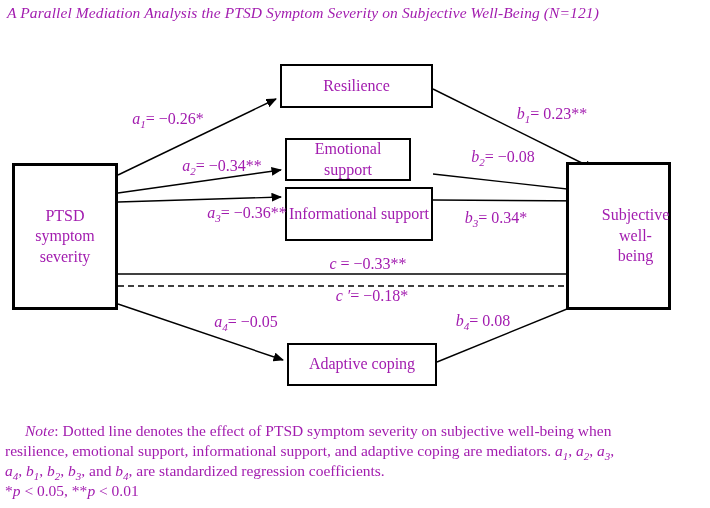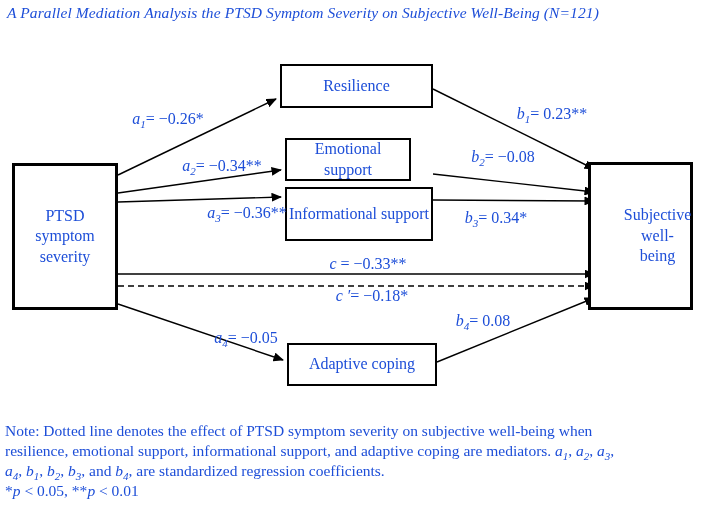--- a/index.html
+++ b/index.html
@@ -1,18 +1,18 @@
 <!DOCTYPE html>
 <html><head>
 <meta charset="utf-8">
 <style>
   html,body { margin:0; padding:0; background:#fff; }
   .canvas {
     position:relative; width:710px; height:508px; background:#ffffff;
-    font-family:"Liberation Serif","DejaVu Serif",serif; color:#1d4ed8; overflow:hidden;
+    font-family:"Liberation Serif","DejaVu Serif",serif; color:#a21caf; overflow:hidden;
   }
   .fig-title {
     position:absolute; left:7px; top:4px; font-style:italic; font-size:15.5px;
     white-space:nowrap; letter-spacing:0.1px;
   }
   .arrows { position:absolute; left:0; top:0; }
   .box {
     position:absolute; background:#fff; border:2px solid #000; box-sizing:border-box;
     display:flex; align-items:center; justify-content:center; text-align:center;
     font-size:16px; line-height:1.28; padding:2px;
@@ -69,34 +69,34 @@
   </div>
 
   <div class="box" style="left:285px; top:187px; width:148px; height:54px;">
     <span>Informational support</span>
   </div>
 
   <div class="box" style="left:287px; top:343px; width:150px; height:43px;text-align:center;">
     <span>Adaptive coping</span>
   </div>
 
-  <div class="box main" style="left:588px; top:162px; width:105px; height:148px;padding-left:36px;">
+  <div class="box main" style="left:566px; top:162px; width:105px; height:148px;padding-left:36px;">
     <span>Subjective well-being</span>
   </div>
 
   <div class="coef" style="left:168px; top:119px;">
     <span class="sym">a</span><sub>1</sub><span>= −0.26*</span>
   </div>
   <div class="coef" style="left:222px; top:166px;">
     <span class="sym">a</span><sub>2</sub><span>= −0.34**</span>
   </div>
   <div class="coef" style="left:222px; top:213px;margin-left:25px;">
     <span class="sym">a</span><sub>3</sub><span>= −0.36**</span>
   </div>
-  <div class="coef" style="left:246px; top:338px;text-align:right;">
+  <div class="coef" style="left:246px; top:322px;text-align:right;">
     <span class="sym">a</span><sub>4</sub><span>= −0.05</span>
   </div>
   <div class="coef" style="left:552px; top:114px;">
     <span class="sym">b</span><sub>1</sub><span>= 0.23**</span>
   </div>
   <div class="coef" style="left:503px; top:157px;">
     <span class="sym">b</span><sub>2</sub><span>= −0.08</span>
   </div>
   <div class="coef" style="left:496px; top:218px;">
     <span class="sym">b</span><sub>3</sub><span>= 0.34*</span>
@@ -105,19 +105,19 @@
     <span class="sym">b</span><sub>4</sub><span>= 0.08</span>
   </div>
   <div class="coef" style="left:368px; top:264px;">
     <span class="sym">c</span><sub></sub><span> = −0.33**</span>
   </div>
   <div class="coef" style="left:372px; top:296px;">
     <span class="sym">c ′</span><sub></sub><span>= −0.18*</span>
   </div>
 
   <div class="note">
-    <div class="nline"><span style="">Note</span><span>: Dotted line denotes the effect of PTSD symptom severity on subjective well-being when</span></div>
+    <div class="nline"><span style="font-style: italic; margin-left: 20px;">Note</span><span>: Dotted line denotes the effect of PTSD symptom severity on subjective well-being when</span></div>
     <div class="nline"><span>resilience, emotional support, informational support, and adaptive coping are mediators. </span><span style="font-style: italic;">a</span><sub style="font-style: italic;">1</sub><span>, </span><span style="font-style: italic;">a</span><sub style="font-style: italic;">2</sub><span>, </span><span style="font-style: italic;">a</span><sub style="font-style: italic;">3</sub><span>,</span></div>
     <div class="nline"><span style="font-style: italic;">a</span><sub style="font-style: italic;">4</sub><span>, </span><span style="font-style: italic;">b</span><sub style="font-style: italic;">1</sub><span>, </span><span style="font-style: italic;">b</span><sub style="font-style: italic;">2</sub><span>, </span><span style="font-style: italic;">b</span><sub style="font-style: italic;">3</sub><span>, and </span><span style="font-style: italic;">b</span><sub style="font-style: italic;">4</sub><span>, are standardized regression coefficients.</span></div>
     <div class="nline"><span>*</span><span style="font-style: italic;">p</span><span> &lt; 0.05, **</span><span style="font-style: italic;">p</span><span> &lt; 0.01</span></div>
   </div>
 
 </div>
 
 </body></html>

